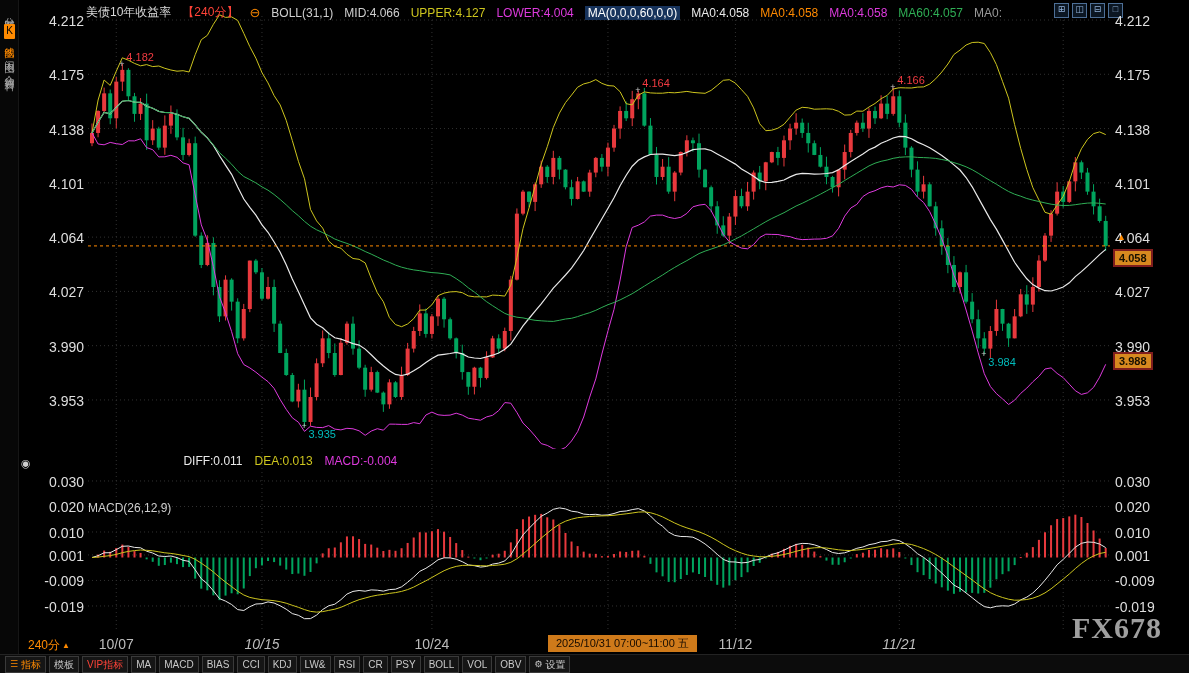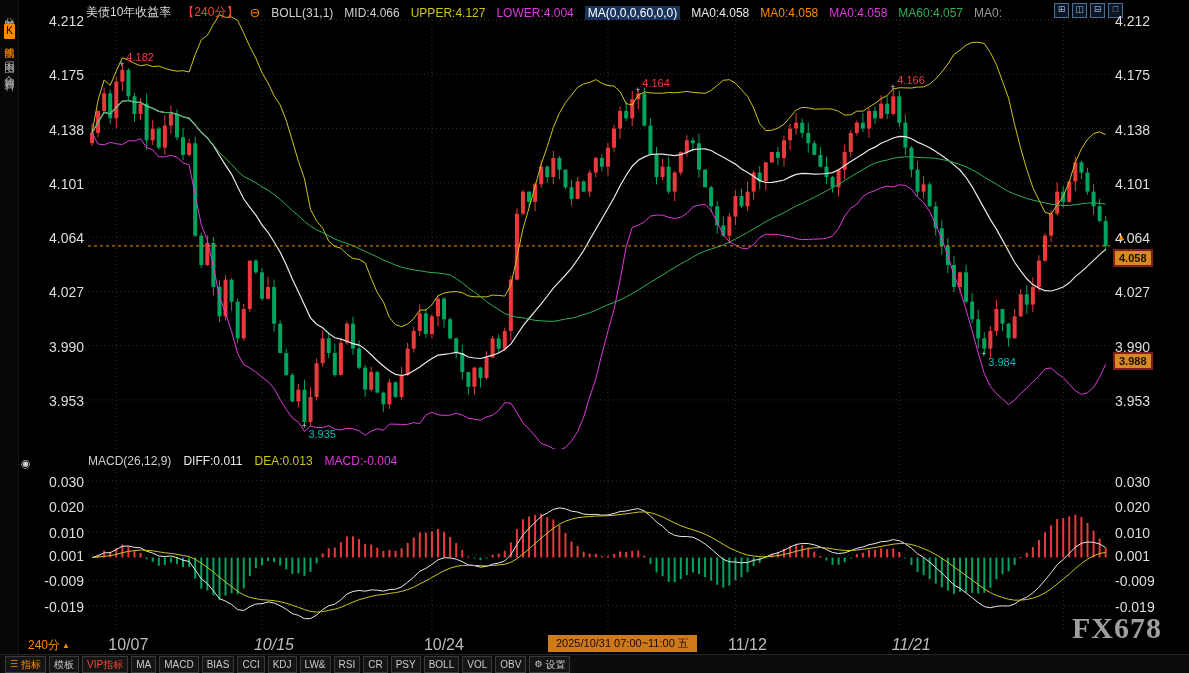--- a/index.html
+++ b/index.html
@@ -20,21 +20,21 @@
   #header-indicators{display:flex;gap:11px}
   #window-icons{position:absolute;left:1054px;top:3px;display:flex;gap:3px}
   .win-icon{width:13px;height:13px;border:1px solid #4d6f96;color:#8fb0d8;font-size:9px;
             line-height:11px;text-align:center;cursor:pointer;background:#0b1622}
   .tick{position:absolute;width:100%;font-size:14px;color:#dedede}
   #left-axis{position:absolute;left:28px;top:0;width:56px;height:640px}
   #left-axis .tick{text-align:right}
   #right-axis{position:absolute;left:1115px;top:0;width:70px;height:640px}
   #macd-header{position:absolute;left:88px;top:454px;display:flex;gap:12px;font-size:12px;white-space:nowrap}
   #panel-toggle{position:absolute;left:21px;top:457px;color:#cfcfcf;font-size:11px;cursor:pointer}
-  #date-axis{position:absolute;left:12px;top:636px;width:986px;height:16px;font-size:16px}
+  #date-axis{position:absolute;left:0;top:636px;width:986px;height:16px;font-size:14px}
   .date-label{position:absolute;width:48px;text-align:center;color:#bdbdbd}
   #period-badge{position:absolute;left:28px;top:637px;color:#ff8a00;font-size:12px;
                 display:flex;gap:2px;align-items:center;cursor:pointer}
   #period-badge .arr{font-size:8px}
   #date-highlight{position:absolute;top:635px;background:#cf7a1a;color:#160b00;padding:1px 8px;font-size:11px}
   #watermark{position:absolute;left:1072px;top:611px;font-size:30px;font-weight:bold;color:#9f9f9f;
              font-family:"Liberation Serif","DejaVu Serif",serif;letter-spacing:1px}
   .price-tag{position:absolute;left:1113px;background:#d8891f;color:#181000;font-size:11px;
              font-weight:bold;padding:1px 4px;border:2px solid #7f1d1d}
   #price-arrow{position:absolute;left:1117px;color:#ff8a00;font-size:9px}
@@ -668,21 +668,21 @@
       <div class="tick" style="top: 392.953px;">3.953</div>
       <div class="tick" style="top: 473.97px;">0.030</div>
       <div class="tick" style="top: 499.48px;">0.020</div>
       <div class="tick" style="top: 524.99px;">0.010</div>
       <div class="tick" style="top: 547.949px;">0.001</div>
       <div class="tick" style="top: 573.459px;">-0.009</div>
       <div class="tick" style="top: 598.969px;">-0.019</div>
     </div>
 
   <div id="macd-header">
-      <span style="color: rgb(207, 207, 207);">MACD(26,12,9)</span>
+      <span style="color: rgb(207, 207, 207); margin-top: 47px;">MACD(26,12,9)</span>
       <span style="color: rgb(233, 233, 233);">DIFF:0.011</span>
       <span style="color: rgb(205, 197, 30);">DEA:0.013</span>
       <span style="color: rgb(222, 58, 222);">MACD:-0.004</span>
     </div>
   <span id="panel-toggle">◉</span>
 
   <div class="price-tag" id="price-box" style="top: 248.918px;">4.058</div>
   <div class="price-tag" id="secondary-box" style="top: 351.608px;">3.988</div>
   <span id="price-arrow" style="top: 231.918px;">▲</span>
 

